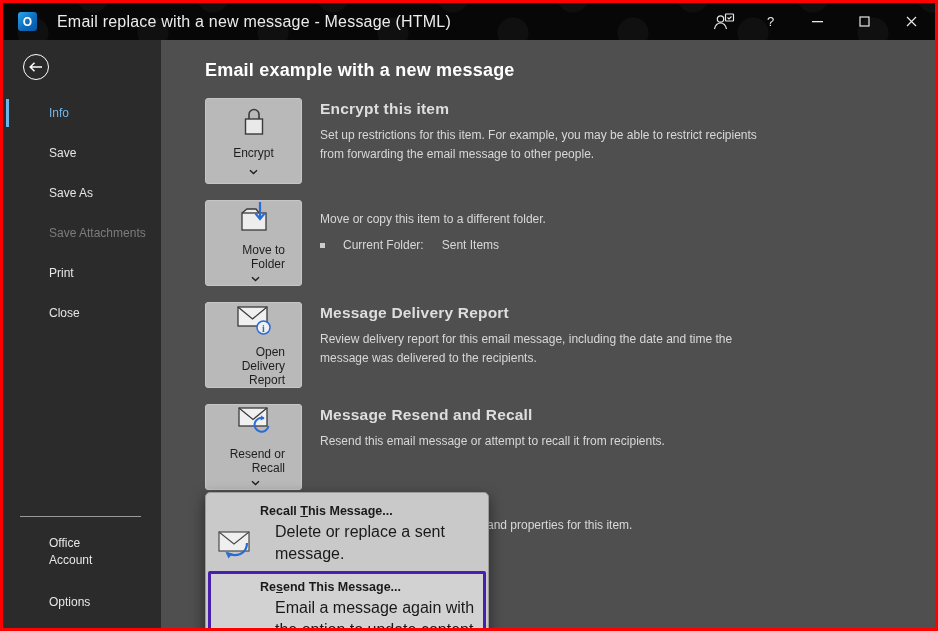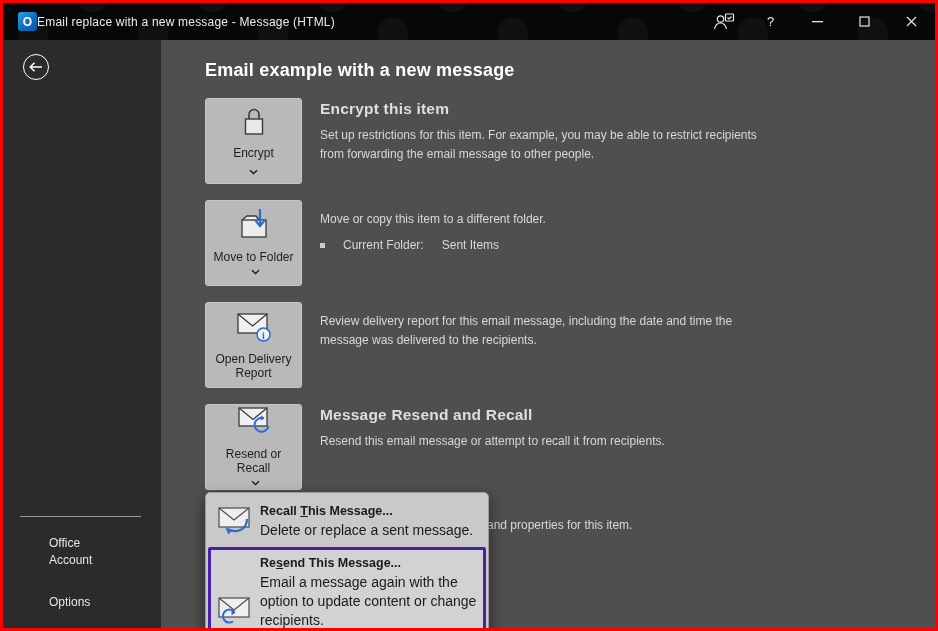--- a/index.html
+++ b/index.html
@@ -17,21 +17,21 @@
       radial-gradient(circle 16px at 90px -6px, rgba(255,255,255,0.03) 15px, transparent 16px);
     background-size:120px 74px;
     color:#e8e8e8;
   }
   .app-logo {
     width:19px; height:19px; margin-left:15px; border-radius:3px;
     background:linear-gradient(135deg,#28a8ea 0%,#0f6cbd 55%,#0358a7 100%);
     display:flex; align-items:center; justify-content:center;
     color:#fff; font-weight:bold; font-size:12px;
   }
-  .win-title { margin-left:0; font-size:12px; letter-spacing:.2px; color:#ececec; }
+  .win-title { margin-left:20px; font-size:16px; letter-spacing:.2px; color:#ececec; }
   .titlebar-spacer { flex:1; }
   .tb-btn { width:47px; height:37px; display:flex; align-items:center; justify-content:center; color:#e8e8e8; }
   .tb-btn svg { display:block; }
   .help-glyph { font-size:13px; color:#e8e8e8; }
 
   
   .app-body { flex:1; display:flex; min-height:0; }
 
   
   .sidebar { width:158px; flex:0 0 158px; background:#2b2b2b; display:flex; flex-direction:column; color:#e6e6e6; }
@@ -50,22 +50,22 @@
   .footer-item.wrap { max-width:120px; }
   .footer-item:last-child { padding-top:26px; padding-bottom:18px; }
 
   
   .main { flex:1; background:#4f4f4f; position:relative; padding:20px 0 0 44px; overflow:hidden; }
   .page-title { font-size:18px; font-weight:bold; color:#ffffff; letter-spacing:.2px; }
   .sections { margin-top:17px; }
   .section { display:flex; margin-bottom:16px; }
   .big-btn {
     width:97px; height:86px; flex:0 0 97px; background:#b9b9b9; border:1px solid #c6c6c6; border-radius:3px;
-    display:flex; flex-direction:column; align-items:center; justify-content:center; text-align:center;
-    color:#1e1e1e; font-size:12px; line-height:1.2; padding:4px 6px;
+    display:flex; flex-direction:column; align-items:center; justify-content:center; text-align:right;
+    color:#1e1e1e; font-size:12px; line-height:1.2; padding:4px 16px;
   }
   .big-btn .btn-icon { margin-bottom:5px; }
   .btn-label-wrap { display:inline; }
   .chev { display:inline-block; vertical-align:1px; margin-left:3px; }
   .chev-block { display:block; margin:3px auto 0; }
   .sec-text { margin-left:18px; padding-top:2px; }
   .sec-heading { font-size:15.5px; font-weight:600; color:#dedede; letter-spacing:.2px; }
   .sec-desc { margin-top:8px; font-size:12px; line-height:1.6; color:#d8d8d8; max-width:458px; }
   .bullet-row { display:flex; align-items:center; margin-top:9px; font-size:12px; color:#d8d8d8; }
   .sq-bullet { width:5px; height:5px; background:#cccccc; margin-right:18px; }
@@ -77,21 +77,21 @@
   .dropdown {
     position:absolute; left:44px; top:452px; width:284px;
     background:#c9c9c9; border:1px solid #9b9b9b; border-radius:5px;
     box-shadow:0 5px 14px rgba(0,0,0,.5); padding:2px; z-index:5;
   }
   .menu-item { display:flex; padding:7px 8px 7px 8px; border-radius:2px; }
   .menu-item.highlighted { border:3px solid #4a1fae; background:#d2d2d2; padding:4px 5px; }
   .menu-icon { width:44px; flex:0 0 44px; display:flex; align-items:flex-end; padding-bottom:2px; }
   .menu-text { color:#1a1a1a; }
   .menu-title { font-size:12.5px; font-weight:bold; padding-top:2px; }
-  .menu-desc { font-size:14px; margin-top:3px; line-height:1.35; }
+  .menu-desc { font-size:16px; margin-top:3px; line-height:1.35;margin-left:15px; }
   .u { text-decoration:underline; }
 </style>
 </head>
 <body>
 
 <div class="frame">
 
   <div class="titlebar">
     <div class="app-logo">O</div>
     <div class="win-title">Email replace with a new message  -  Message (HTML)</div>
@@ -125,20 +125,40 @@
   </div>
 
   <div class="app-body">
 
     <div class="sidebar">
       <div class="back-btn">
         <svg width="16" height="12" viewBox="0 0 16 12" fill="none" stroke="#ffffff" stroke-width="1.5">
           <path d="M14,6 L2.5,6 M6.5,1.8 L2.2,6 L6.5,10.2"></path>
         </svg>
       </div>
+      <div class="nav">
+        <div class="nav-item active">
+            <span>Info</span>
+          </div>
+        <div class="nav-item">
+            <span>Save</span>
+          </div>
+        <div class="nav-item">
+            <span>Save As</span>
+          </div>
+        <div class="nav-item disabled">
+            <span>Save Attachments</span>
+          </div>
+        <div class="nav-item">
+            <span>Print</span>
+          </div>
+        <div class="nav-item">
+            <span>Close</span>
+          </div>
+      </div>
       <div class="sidebar-spacer"></div>
       <div class="sidebar-divider"></div>
       <div class="footer-item wrap">Office Account</div>
       <div class="footer-item">Options</div>
     </div>
 
     <div class="main">
       <div class="page-title">Email example with a new message</div>
 
       <div class="sections">
@@ -197,20 +217,21 @@
               <svg width="40" height="34" viewBox="0 0 40 34">
                 <rect x="4" y="5" width="29" height="19" fill="#f0f0f0" stroke="#3a3a3a" stroke-width="1.3"></rect>
                 <path d="M4,5 L18.5,17 L33,5" fill="none" stroke="#3a3a3a" stroke-width="1.3"></path>
                 <circle cx="29.5" cy="25.5" r="6.5" fill="#f0f0f0" stroke="#2b6cd4" stroke-width="1.5"></circle>
                 <text x="29.5" y="29.5" text-anchor="middle" font-size="10" font-family="Liberation Serif, serif" fill="#2b6cd4" font-weight="bold">i</text>
               </svg>
             </span>
             <span class="btn-label-wrap">Open Delivery Report</span>
           </div>
           <div class="sec-text">
+            <div class="sec-heading">Message Delivery Report</div>
             <div class="sec-desc">Review delivery report for this email message, including the date and time the message was delivered to the recipients.</div>
           </div>
         </div>
 
         <div class="section">
           <div class="big-btn">
             <span class="btn-icon">
               <svg width="40" height="34" viewBox="0 0 40 34">
                 <rect x="5" y="4" width="28" height="18" fill="#f0f0f0" stroke="#3a3a3a" stroke-width="1.3"></rect>
                 <path d="M5,4 L19,15.5 L33,4" fill="none" stroke="#3a3a3a" stroke-width="1.3"></path>

